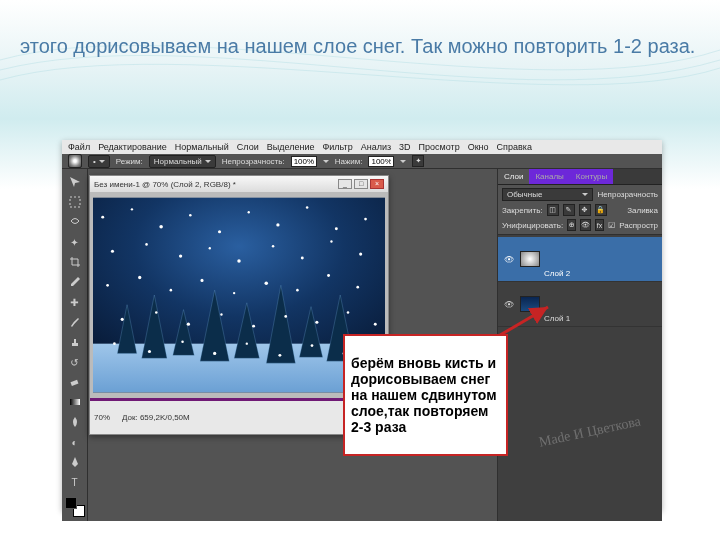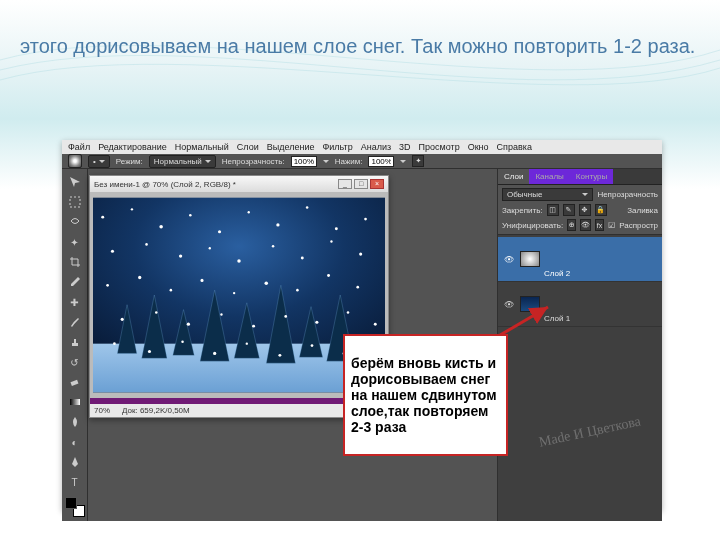--- a/index.html
+++ b/index.html
@@ -150,24 +150,24 @@
   }
   .snow-img {
     width: 100%;
     height: 200px;
     display:block;
   }
   .doc-status {
     background:#e8e8e8;
     color:#333;
     font-size:8px;
-    padding:2px 4px;
+    padding:12px 4px;
     display:flex;
     gap:12px;
-    border-top:6px solid #701a75;
+    border-top:3px solid #701a75;
   }
   .callout {
     position: absolute;
     left: 245px;
     top: 165px;
     width: 165px;
     background: #fff;
     border: 2px solid #c62424;
     color: #000;
     font-size: 14px;

